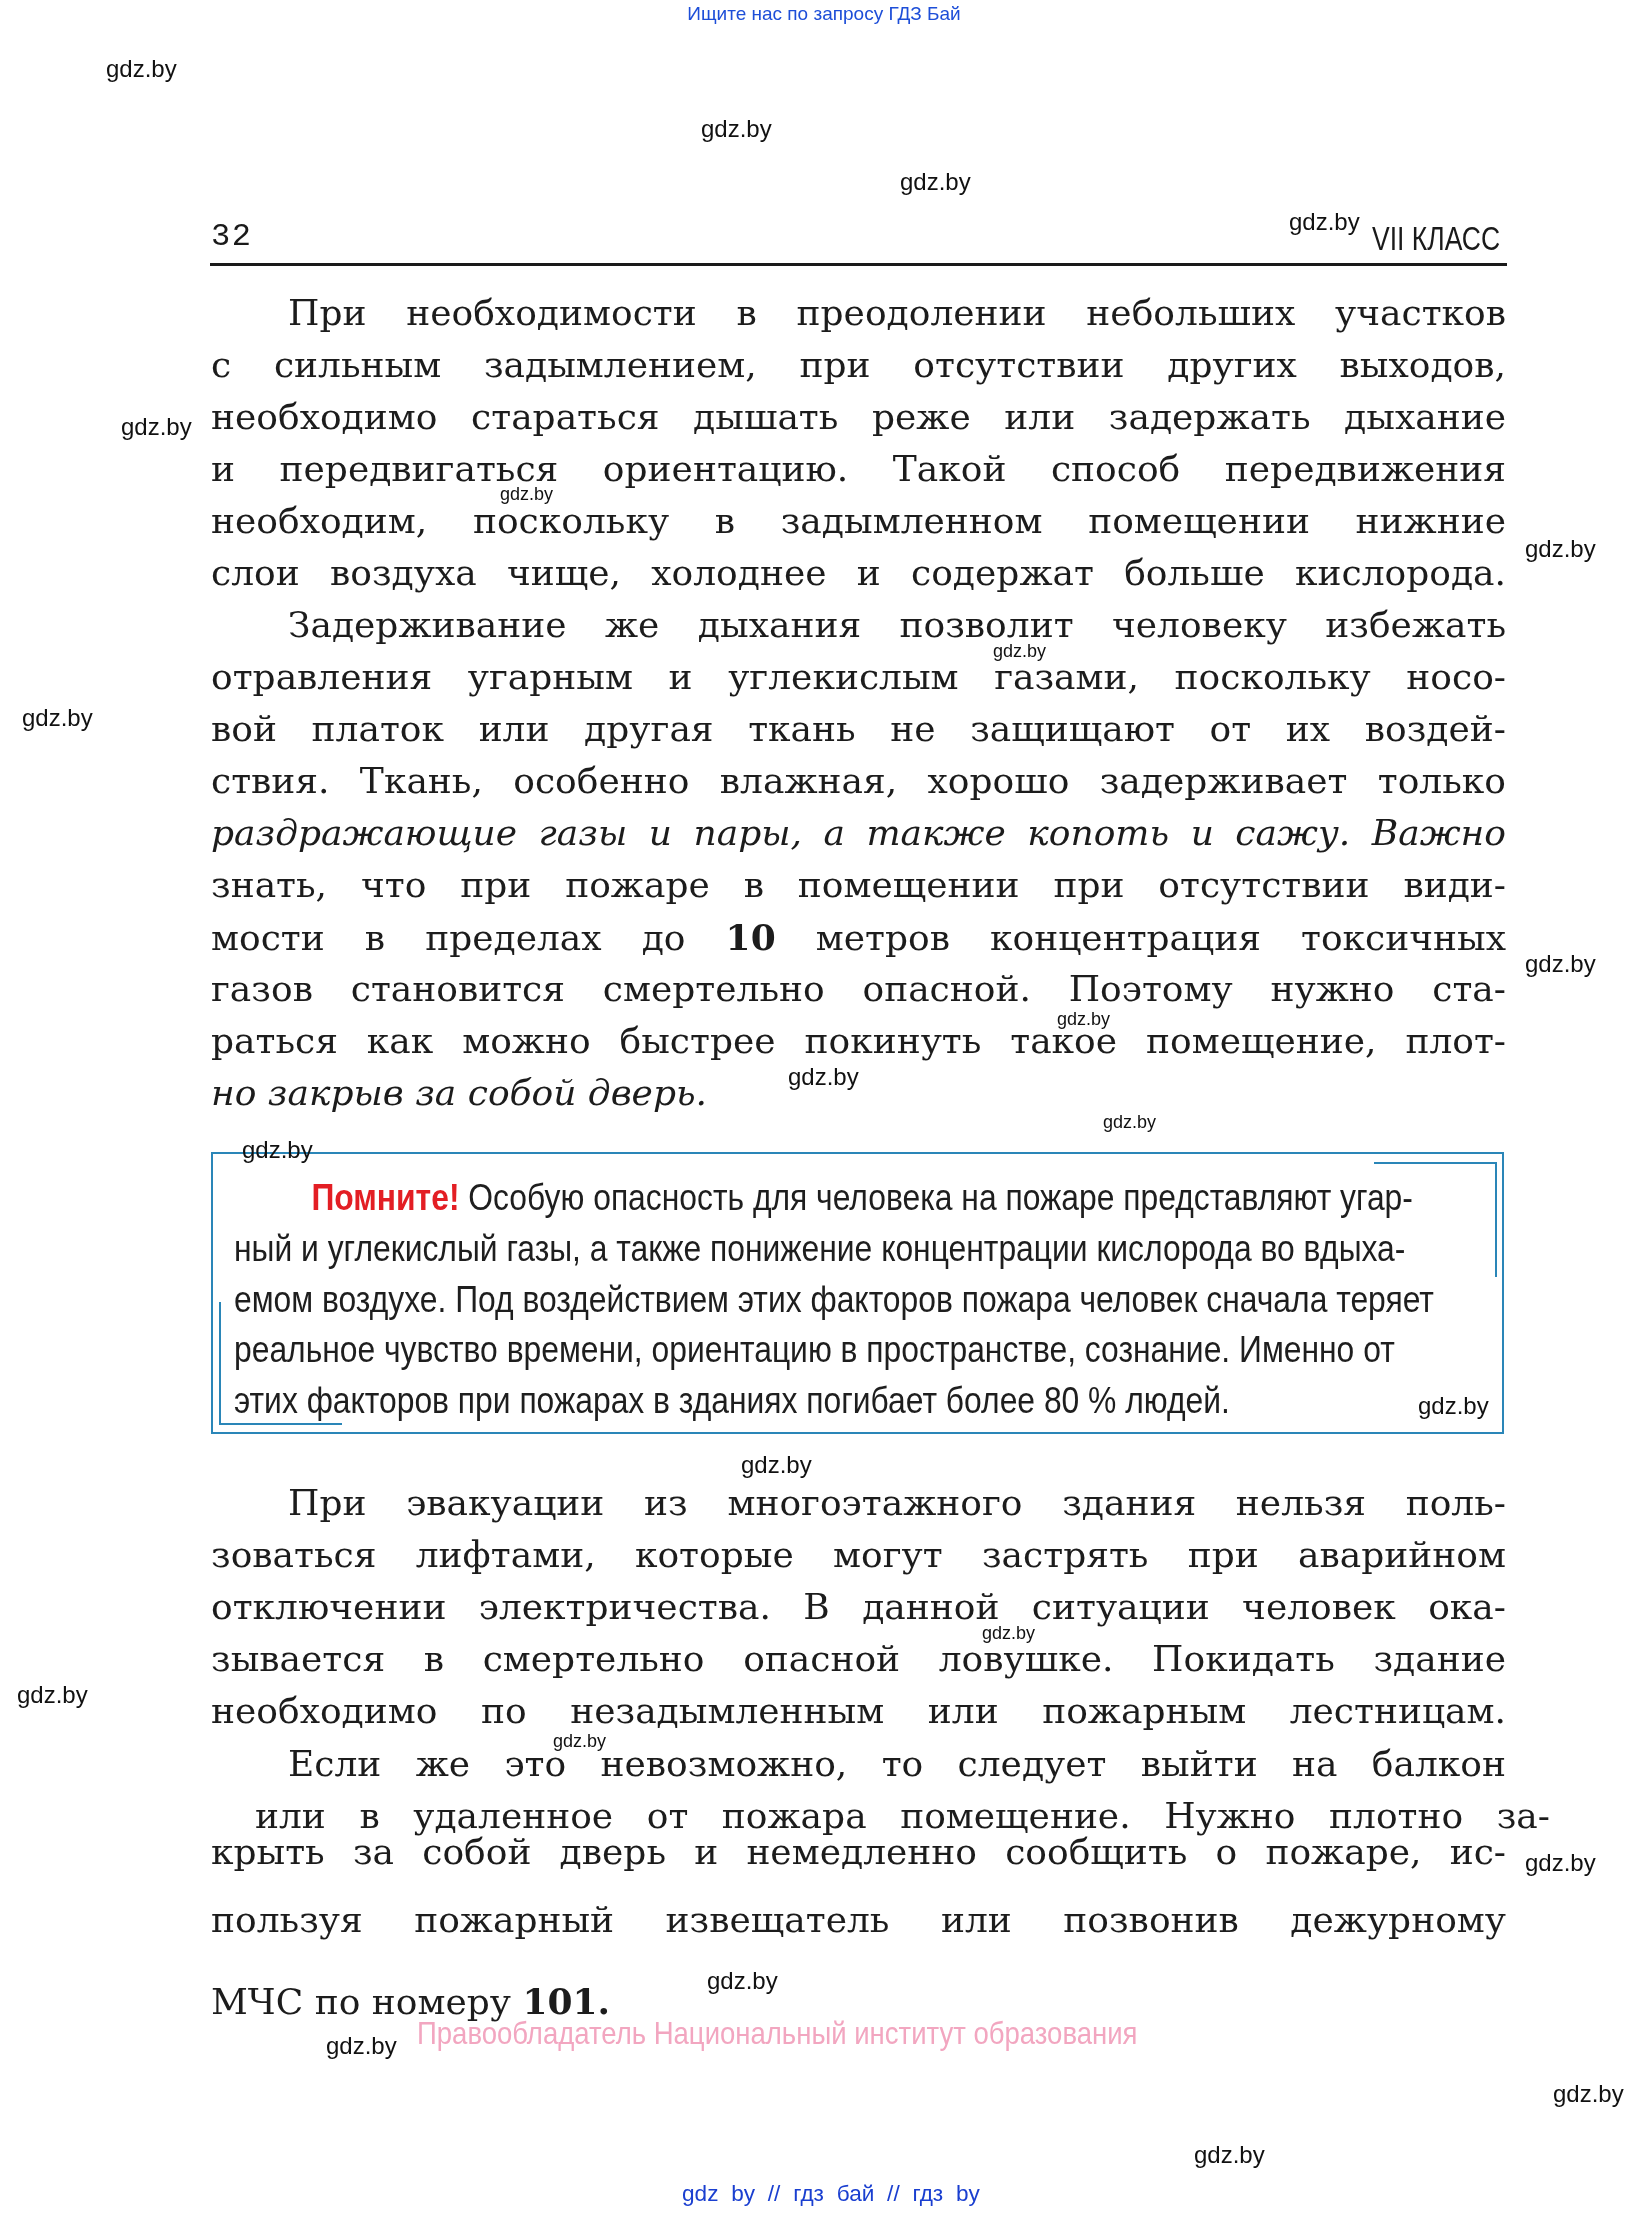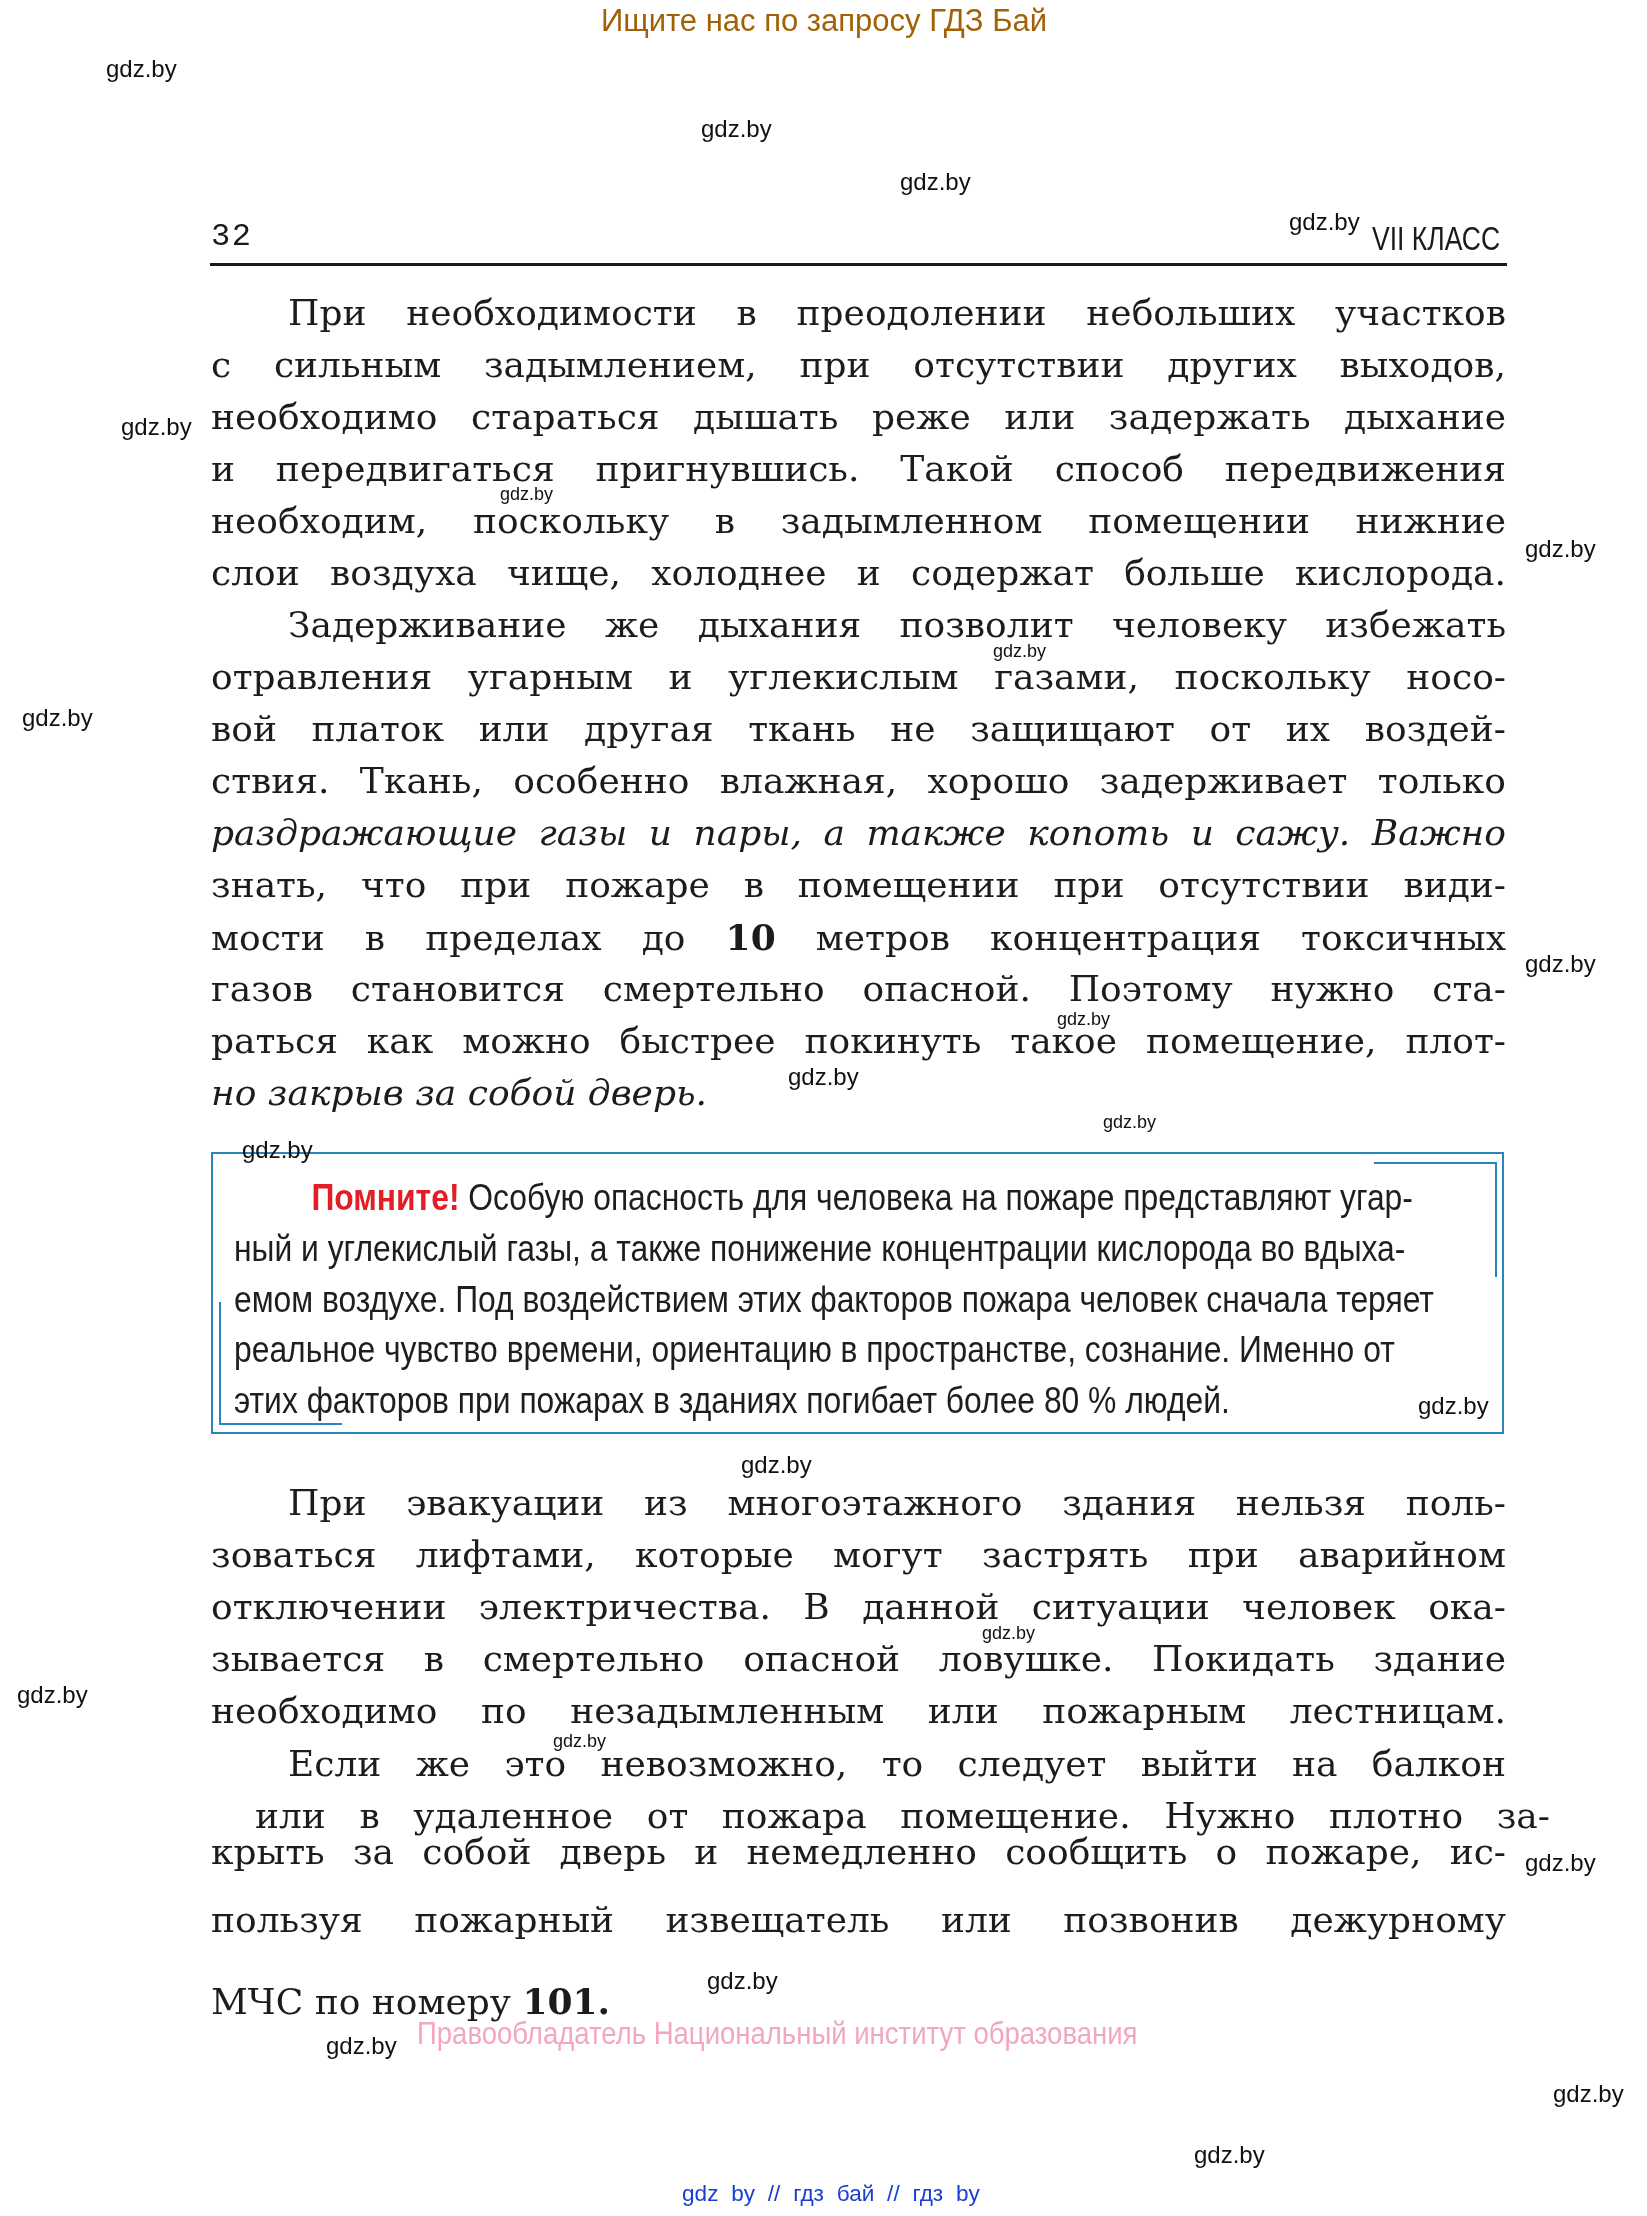--- a/index.html
+++ b/index.html
@@ -1,19 +1,19 @@
 <!DOCTYPE html>
 <html style="font-size:13px"><head>
 <meta charset="utf-8">
 <style>
   html, body { margin:0; padding:0; background:#ffffff; }
   body { width:1648px; height:2216px; position:relative; overflow:hidden; }
   .abs { position:absolute; white-space:nowrap; }
-  .top-ad { left:0; width:1648px; top:3.2px; text-align:center; color:#a16207;
-            font-family:"Liberation Sans", sans-serif; font-size:31px; }
+  .top-ad { left:0; width:1648px; top:3.2px; text-align:center; color:#1d4ed8;
+            font-family:"Liberation Sans", sans-serif; font-size:19px; }
   .page-num { left:211px; top:218px; font-family:Liberation Mono, monospace; font-size:32px; color:#1a1a1a; letter-spacing:1.6px;}
   .class-label { left:1372px; top:219px; font-family:"Liberation Sans", sans-serif; font-size:34px; color:#1a1a1a;
                  transform:scaleX(0.78); transform-origin:left top; }
   .header-rule { left:210px; top:263px; width:1297px; height:3.2px; background:#1a1a1a; }
   .para { left:211px; width:1295px; font-family:"DejaVu Serif", serif; font-size:36px; color:#1c1c1c; }
   .line { position:absolute; left:0; width:1295px; white-space:nowrap; text-align:justify; text-align-last:justify; height:48px; line-height:48px; }
   .line.last { text-align-last:left; }
   .line.indent { padding-left:77px; width:1218px; }
   b.num { font-weight:bold; }
   .wm { position:absolute; font-family:"Liberation Sans", sans-serif; font-size:24px; color:#111; white-space:nowrap; }
@@ -35,21 +35,21 @@
 <div class="abs top-ad">Ищите нас по запросу ГДЗ Бай</div>
 
 <div class="abs page-num">32</div>
 <div class="abs class-label">VII КЛАСС</div>
 <div class="abs header-rule"></div>
 
 <div class="abs para" style="top:289px;">
   <div class="line indent" style="top:0px;">При необходимости в преодолении небольших участков</div>
   <div class="line" style="top:52px;">с сильным задымлением, при отсутствии других выходов,</div>
   <div class="line" style="top:104px;">необходимо стараться дышать реже или задержать дыхание</div>
-  <div class="line" style="top:156px;">и передвигаться пригнувшись. Такой способ передвижения</div>
+  <div class="line" style="top:156px;">и передвигаться ориентацию. Такой способ передвижения</div>
   <div class="line" style="top:208px;">необходим, поскольку в задымленном помещении нижние</div>
   <div class="line" style="top:260px;">слои воздуха чище, холоднее и содержат больше кислорода.</div>
 </div>
 
 <div class="abs para" style="top:601px;">
   <div class="line indent" style="top:0px;">Задерживание же дыхания позволит человеку избежать</div>
   <div class="line" style="top:52px;">отравления угарным и углекислым газами, поскольку носо-</div>
   <div class="line" style="top:104px;">вой платок или другая ткань не защищают от их воздей-</div>
   <div class="line" style="top:156px;">ствия. Ткань, особенно влажная, хорошо задерживает только</div>
   <div class="line" style="top:208px;font-style:italic;">раздражающие газы и пары, а также копоть и сажу. Важно</div>

